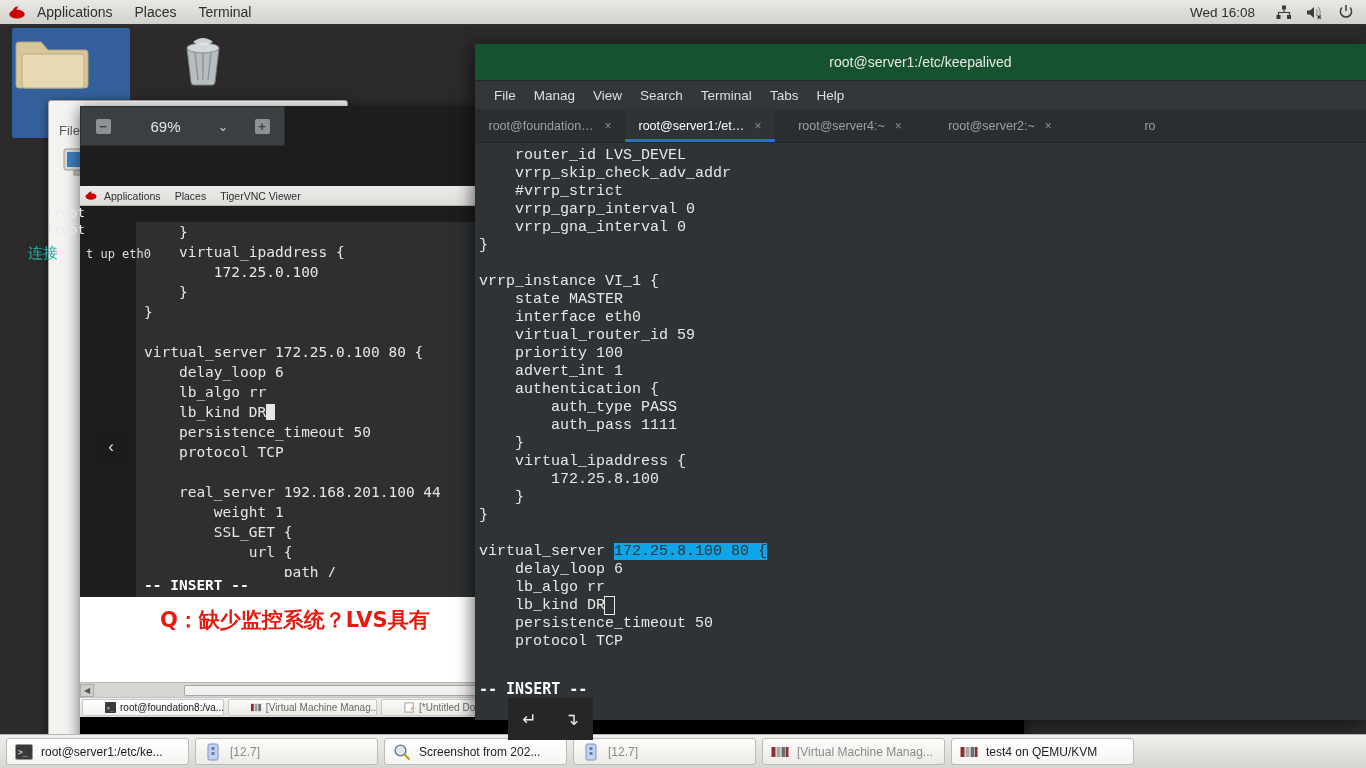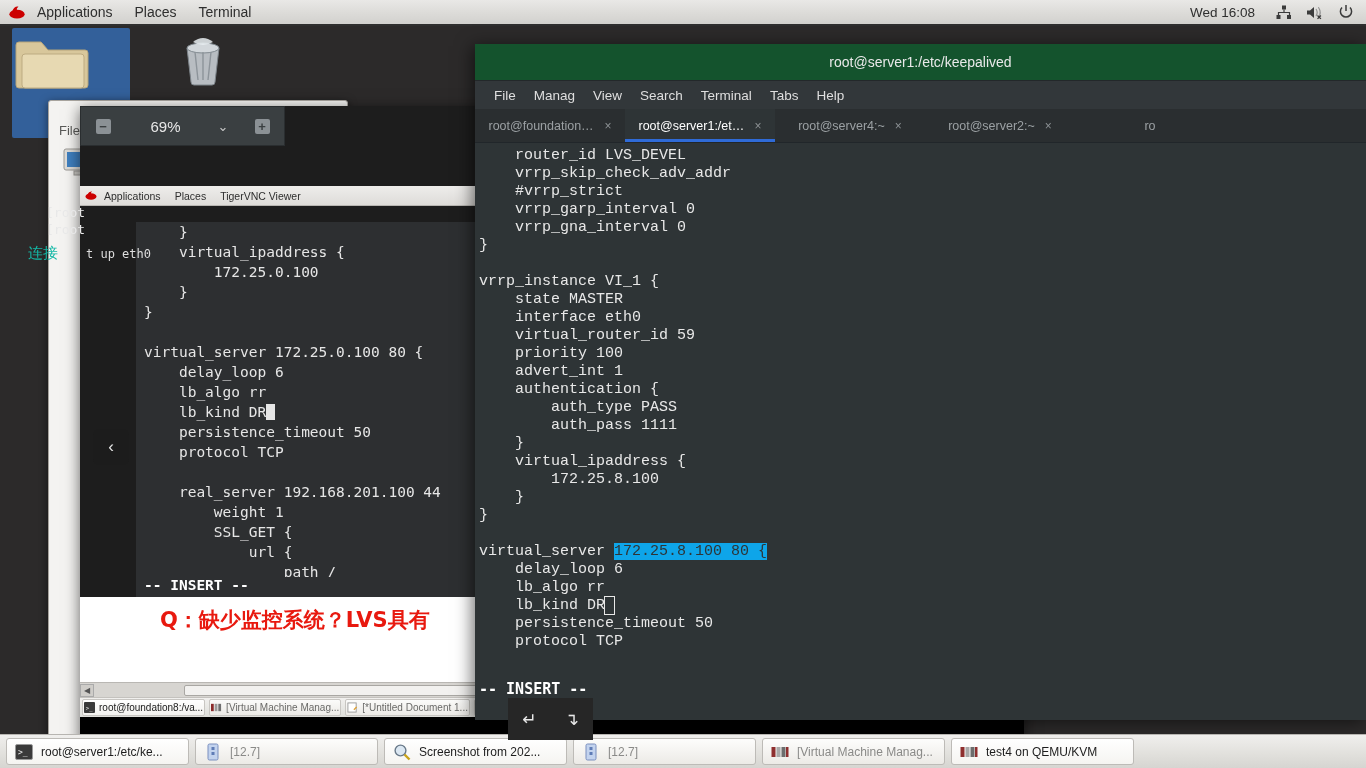--- a/index.html
+++ b/index.html
@@ -142,21 +142,21 @@
 
   
   #vnc-taskbar {
     position: absolute; left: 80px; top: 671px; width: 944px; height: 20px;
     background: linear-gradient(to bottom,#f1f0ee,#dededa);
     display: flex; align-items: center; font-size: 10px; color: #6a6a68;
     border-top: 1px solid #c4c2be;
   }
   #vnc-taskbar .tb-item {
     display: flex; align-items: center; gap: 4px;
-    height: 17px; padding: 0 1px; margin: 0 2px;
+    height: 17px; padding: 0 22px; margin: 0 2px;
     background: linear-gradient(to bottom,#fbfbfa,#eceae6);
     border: 1px solid #c8c6c2; border-radius: 2px;
     white-space: nowrap; overflow: hidden;
   }
   #vnc-taskbar .tb-item.active { color: #202020; background: linear-gradient(to bottom,#ffffff,#f3f2ef); }
   #vnc-taskbar .wsind { margin-left: auto; padding: 0 8px; color: #4a4a48; font-size: 10px; }
   .mini-ico { width: 11px; height: 11px; flex: none; display: block; }
 
   #vnc-black-strip {
     position: absolute; left: 80px; top: 691px; width: 944px; height: 29px; background: #000;

